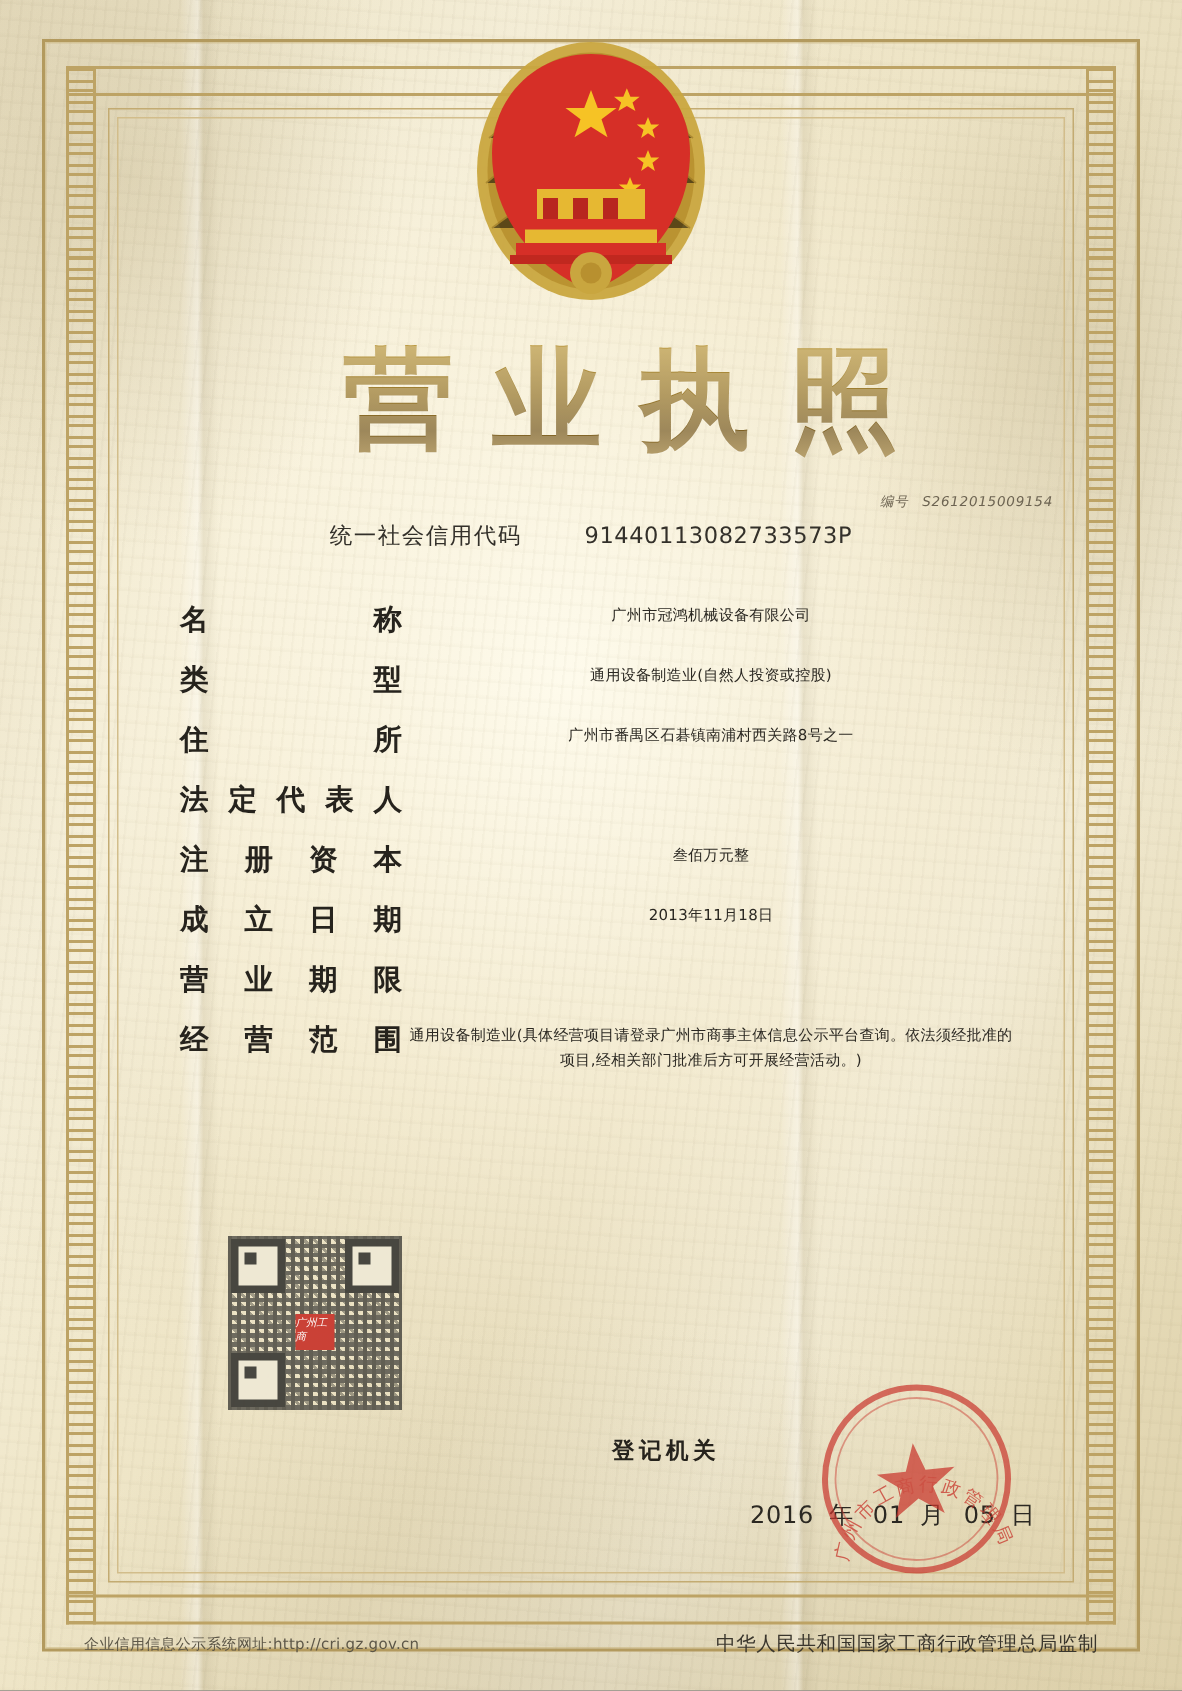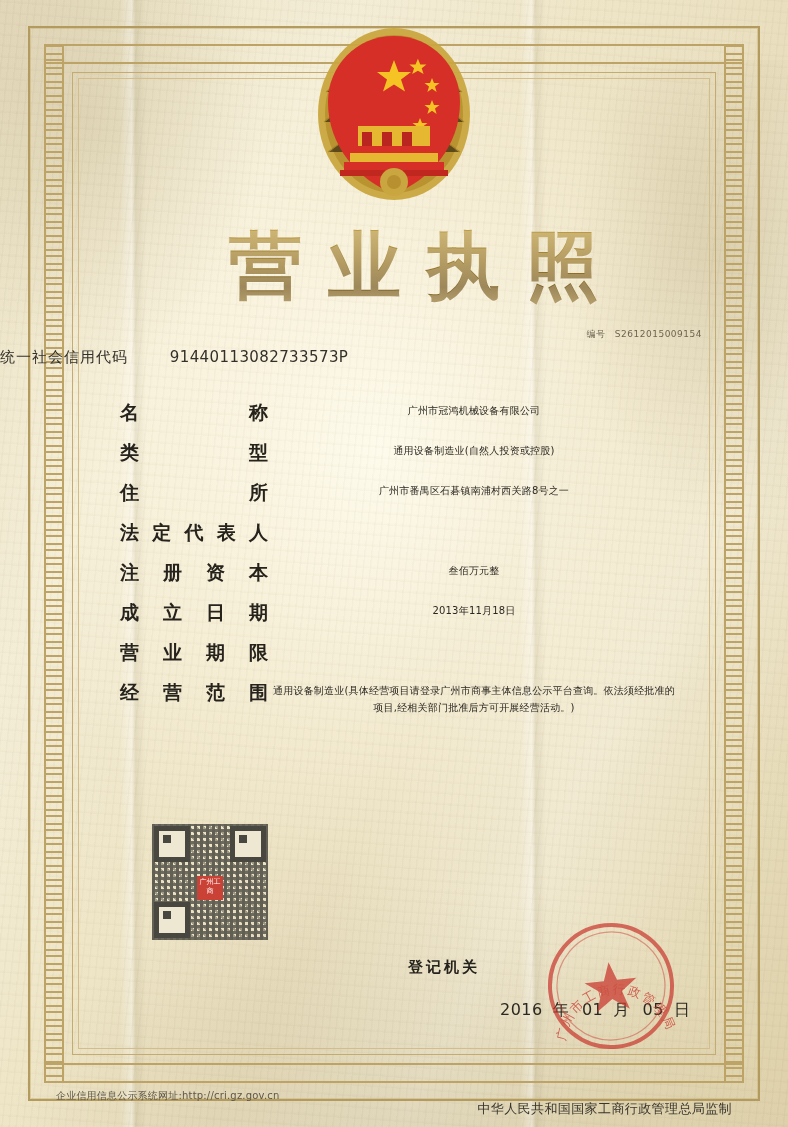--- a/index.html
+++ b/index.html
@@ -128,29 +128,30 @@
 
   
   .serial {
     position: absolute;
     right: 86px;
     top: 328px;
     font-size: 9px;
     color: #6d6452;
     letter-spacing: .5px;
     white-space: nowrap;
+    font-style: italic;
   }
   .serial .lbl { margin-right: 6px; }
 
   
   .credit-line {
     position: absolute;
     left: 0; right: 0;
     top: 348px;
-    text-align: left;
+    text-align: center;
     font-size: 15px;
     color: #33302a;
     letter-spacing: 1px;
   }
   .credit-line .code {
     margin-left: 36px;
     letter-spacing: .4px;
     font-family: "DejaVu Sans", "Liberation Sans", sans-serif;
   }
 
@@ -220,23 +221,24 @@
   .qr .fp.bl { left: 2px; bottom: 2px; }
   .qr .badge {
     position:absolute;
     left: 50%; top: 55%;
     transform: translate(-50%,-50%);
     width: 26px; height: 22px;
     background: #c8342b;
     color: #fff;
     font-size: 7px;
     line-height: 9px;
-    text-align: center;
+    text-align: left;
     padding-top: 2px;
     letter-spacing: 0;
+    font-style: italic;
   }
 
   
   .reg-auth {
     position: absolute;
     left: 408px;
     top: 958px;
     font-size: 15px;
     font-weight: 700;
     letter-spacing: 3px;
@@ -270,21 +272,21 @@
     position: absolute;
     left: 56px;
     bottom: 24px;
     font-size: 10px;
     color: #5d5748;
     letter-spacing: .2px;
   }
   .footer-right {
     position: absolute;
     right: 56px;
-    bottom: 9px;
+    bottom: 22px;
     font-size: 13px;
     color: #3a362d;
     letter-spacing: .4px;
   }
 </style>
 </head>
 <body>
 
 <div id="page">
 

